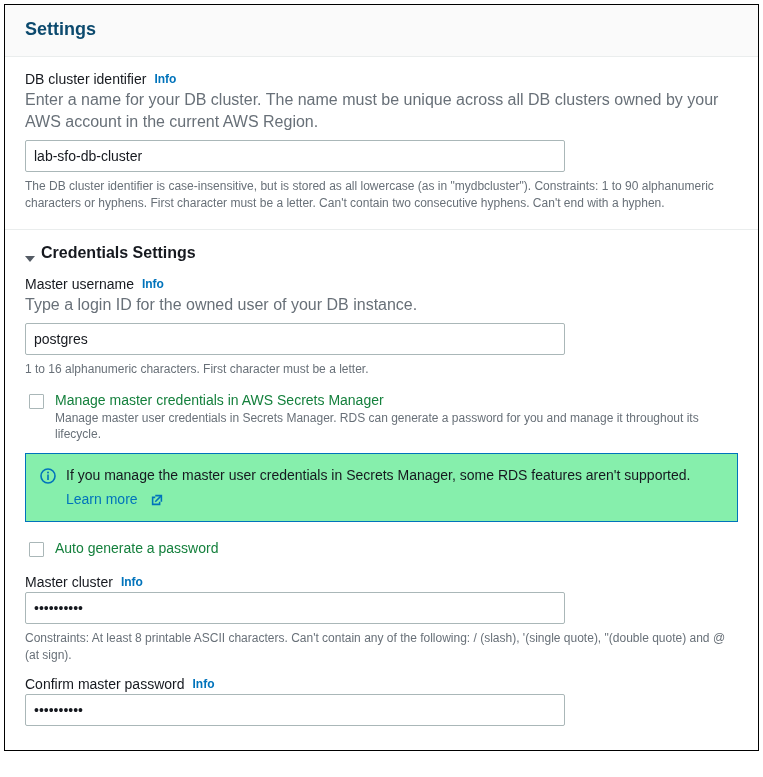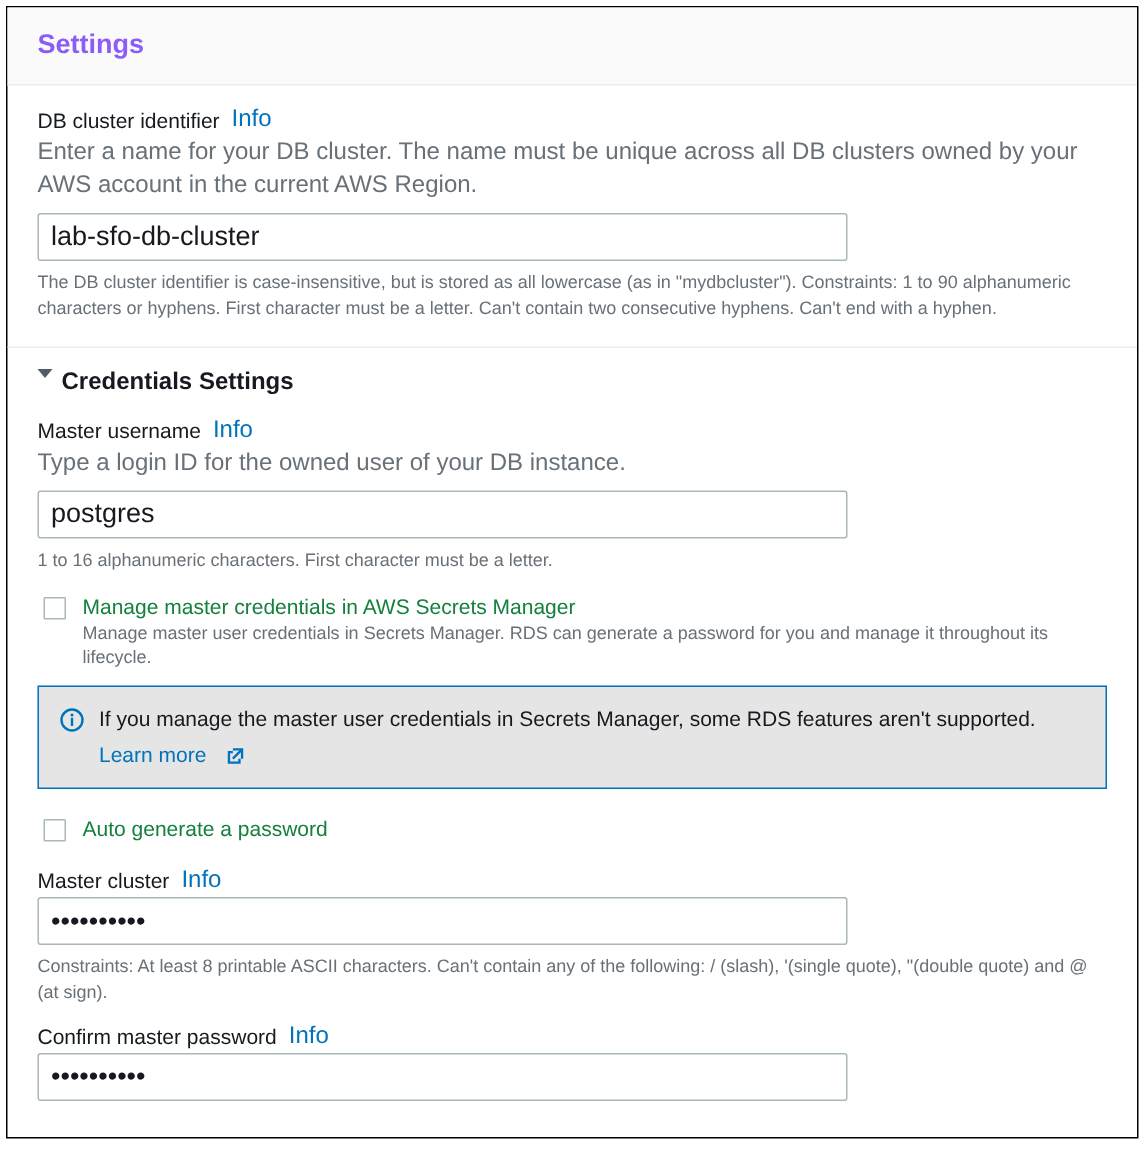--- a/index.html
+++ b/index.html
@@ -17,41 +17,41 @@
   }
   .header {
     background: #fafafa;
     border-bottom: 1px solid #eaeded;
     padding: 14px 20px 16px 20px;
   }
   .header h1 {
     margin: 0;
     font-size: 18px;
     font-weight: 700;
-    color: #8b5cf6;
+    color: #0c4a6e;
   }
   .body {
     padding: 14px 20px 20px 20px;
   }
   .field-block { margin-bottom: 12px; }
   .label-row {
     display: flex;
     align-items: center;
     gap: 8px;
     margin-bottom: 2px;
   }
   .label-row label {
     font-size: 14px;
     font-weight: 400;
     color: #16191f;
   }
   .info-link {
     color: #0073bb;
-    font-size: 16px;
-    font-weight: 400;
+    font-size: 12px;
+    font-weight: 700;
     text-decoration: none;
     cursor: pointer;
   }
   .description {
     color: #687078;
     font-size: 16px;
     line-height: 1.4;
     margin: 0 0 6px 0;
   }
   .constraint {
@@ -60,32 +60,32 @@
     line-height: 1.4;
     margin: 6px 0 0 0;
   }
   input[type="text"], input[type="password"] {
     width: 540px;
     max-width: 100%;
     height: 32px;
     padding: 4px 8px;
     border: 1px solid #aab7b8;
     border-radius: 2px;
-    font-size: 18px;
+    font-size: 14px;
     font-family: inherit;
     color: #16191f;
   }
   .section-divider {
     border: 0;
     border-top: 1px solid #eaeded;
     margin: 18px -20px 14px -20px;
   }
   .subheader {
     display: flex;
-    align-items: flex-start;
+    align-items: flex-end;
     gap: 6px;
     font-size: 16px;
     font-weight: 700;
     margin-bottom: 14px;
     cursor: pointer;
   }
   .subheader .caret {
     width: 0; height: 0;
     border-left: 5px solid transparent;
     border-right: 5px solid transparent;
@@ -110,21 +110,21 @@
     color: #15803d;
   }
   .checkbox-text .cb-desc {
     font-size: 12px;
     color: #687078;
     margin-top: 2px;
     line-height: 1.4;
   }
   .info-box {
     border: 1px solid #0073bb;
-    background: #e5e5e5;
+    background: #86efac;
     padding: 12px 14px;
     display: flex;
     gap: 10px;
     margin: 10px 0 18px 0;
   }
   .info-box .info-icon {
     flex-shrink: 0;
     margin-top: 2px;
   }
   .info-box .info-body {

